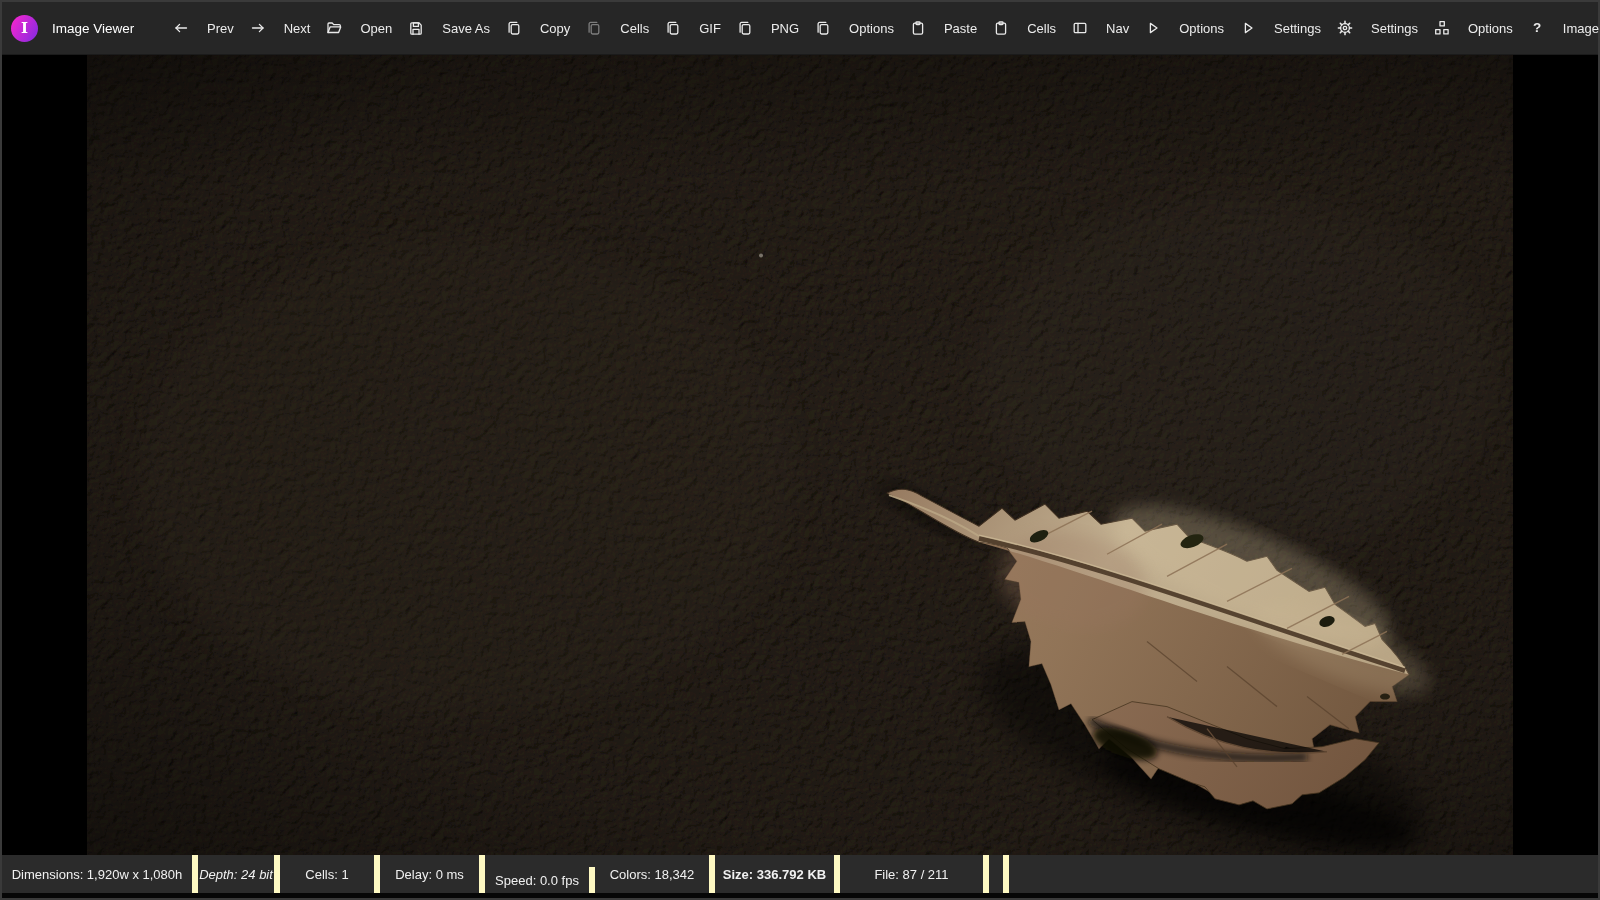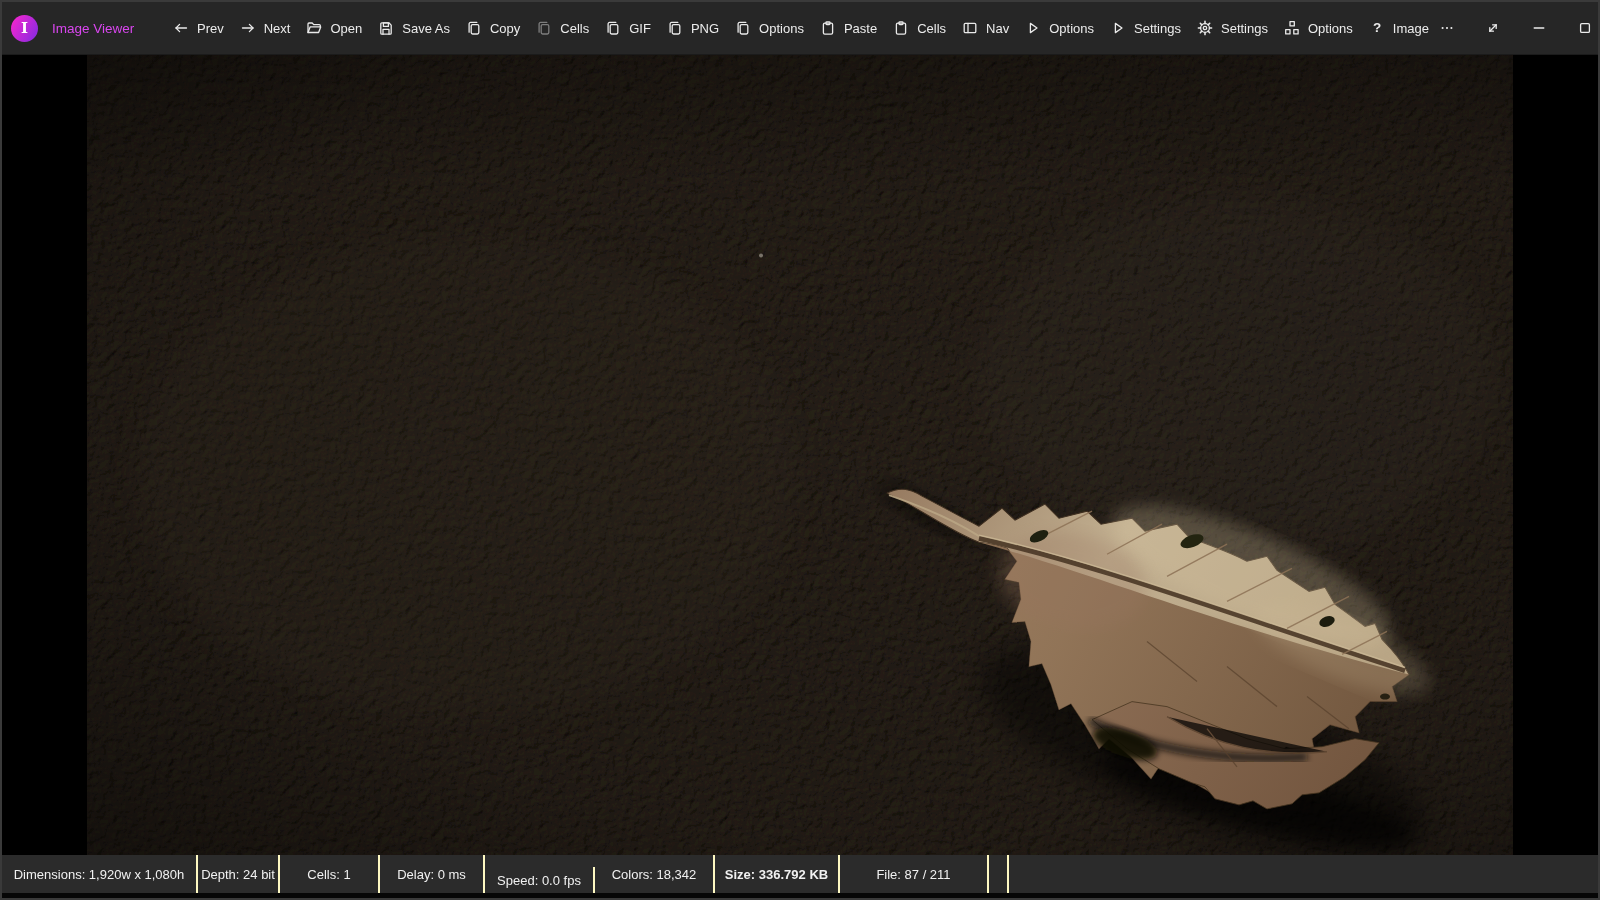--- a/index.html
+++ b/index.html
@@ -6,37 +6,37 @@
   body{width:1600px;height:900px;position:relative;overflow:hidden;
        font-family:"Liberation Sans","DejaVu Sans",sans-serif;}
   .window{position:absolute;inset:0;border:2px solid #3a3a3a;display:flex;flex-direction:column;box-sizing:border-box;background:#000;}
 
   
   .toolbar{height:53px;flex:0 0 53px;background:#262626;display:flex;align-items:center;border-bottom:1px solid #1b1b1b;box-sizing:border-box;}
   .app-id{display:flex;align-items:center;gap:14px;padding-left:9px;width:146px;flex:0 0 auto;}
   .app-icon{width:27px;height:27px;border-radius:50%;background:linear-gradient(120deg,#f126cf 10%,#8c2ae0 90%);
             display:flex;align-items:center;justify-content:center;color:#fff;
             font-family:"DejaVu Serif",serif;font-weight:bold;font-size:15px;line-height:1;}
-  .app-title{color:#d946ef;font-size:13.5px;white-space:nowrap;}
+  .app-title{color:#ffffff;font-size:13.5px;white-space:nowrap;}
   .tool-buttons{display:flex;align-items:center;gap:12px;margin-left:14px;flex:0 0 auto;}
-  .tbtn{display:flex;align-items:center;gap:8px;background:none;border:none;padding:4px 2px;cursor:default;
+  .tbtn{display:flex;align-items:center;gap:18px;background:none;border:none;padding:4px 2px;cursor:default;
         color:#ececec;font-size:13px;font-family:inherit;white-space:nowrap;text-align:center;}
   .tbtn .icon{display:flex;color:#eaeaea;}
   .tbtn.disabled .icon{color:#7d7d7d;}
   .win-controls{margin-left:auto;display:flex;align-items:center;gap:14px;padding-right:12px;}
   .wbtn{width:32px;height:34px;display:flex;align-items:center;justify-content:center;background:none;border:none;color:#ececec;cursor:default;}
   .icon svg{display:block;}
 
   
   .viewport{flex:1 1 auto;background:#000;overflow:hidden;}
   .viewport svg{display:block;margin:0 auto;height:100%;}
 
   
   .statusbar{height:38px;flex:0 0 38px;background:#2b2b2b;display:flex;align-items:stretch;}
-  .scell{display:flex;align-items:center;justify-content:center;border-right:2px solid #fef9c3;
+  .scell{display:flex;align-items:center;justify-content:center;border-right:6px solid #fef9c3;
          color:#f1f1f1;font-size:13px;white-space:nowrap;flex:0 0 auto;box-sizing:border-box;}
   .scell.grow{flex:1 1 auto;border-right:none;}
   .bottom-strip{height:5px;flex:0 0 5px;background:#060606;}
 </style>
 </head>
 <body>
 
 <div class="window">
 
   <div class="toolbar">
@@ -350,21 +350,21 @@
 
       <ellipse cx="952" cy="480" rx="10" ry="5" transform="rotate(-25 952 480)" fill="#1e2010"></ellipse>
       <ellipse cx="1105" cy="485" rx="12" ry="6" transform="rotate(-20 1105 485)" fill="#232410"></ellipse>
       <ellipse cx="1240" cy="565" rx="8" ry="5" transform="rotate(-20 1240 565)" fill="#1c1c0e"></ellipse>
       <ellipse cx="1298" cy="640" rx="5" ry="3" fill="#262012"></ellipse>
     </svg>
   </div>
 
   <div class="statusbar">
       <div class="scell" style="width: 196px;">Dimensions: 1,920w x 1,080h</div>
-      <div class="scell" style="width: 82px;">Depth: 24 bit</div>
+      <div class="scell" style="width: 82px; font-style: italic;">Depth: 24 bit</div>
       <div class="scell" style="width: 100px;">Cells: 1</div>
       <div class="scell" style="width: 105px;">Delay: 0 ms</div>
       <div class="scell" style="width: 110px; margin-top: 12px;">Speed: 0.0 fps</div>
       <div class="scell" style="width: 120px;">Colors: 18,342</div>
       <div class="scell" style="width: 125px; font-weight: bold;">Size: 336.792 KB</div>
       <div class="scell" style="width: 149px;">File: 87 / 211</div>
       <div class="scell" style="width: 20px;"></div>
     </div>
   <div class="bottom-strip"></div>
 

